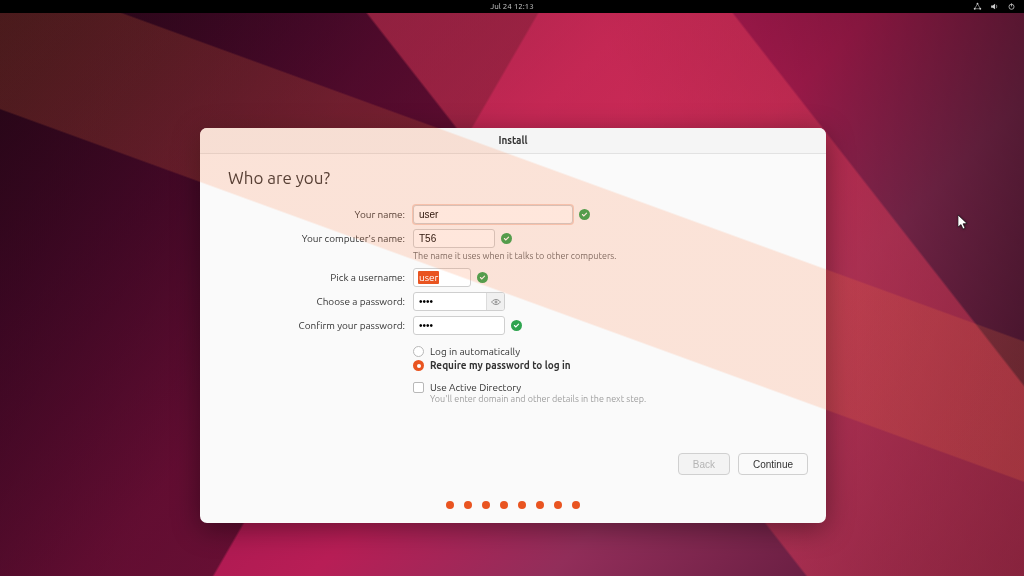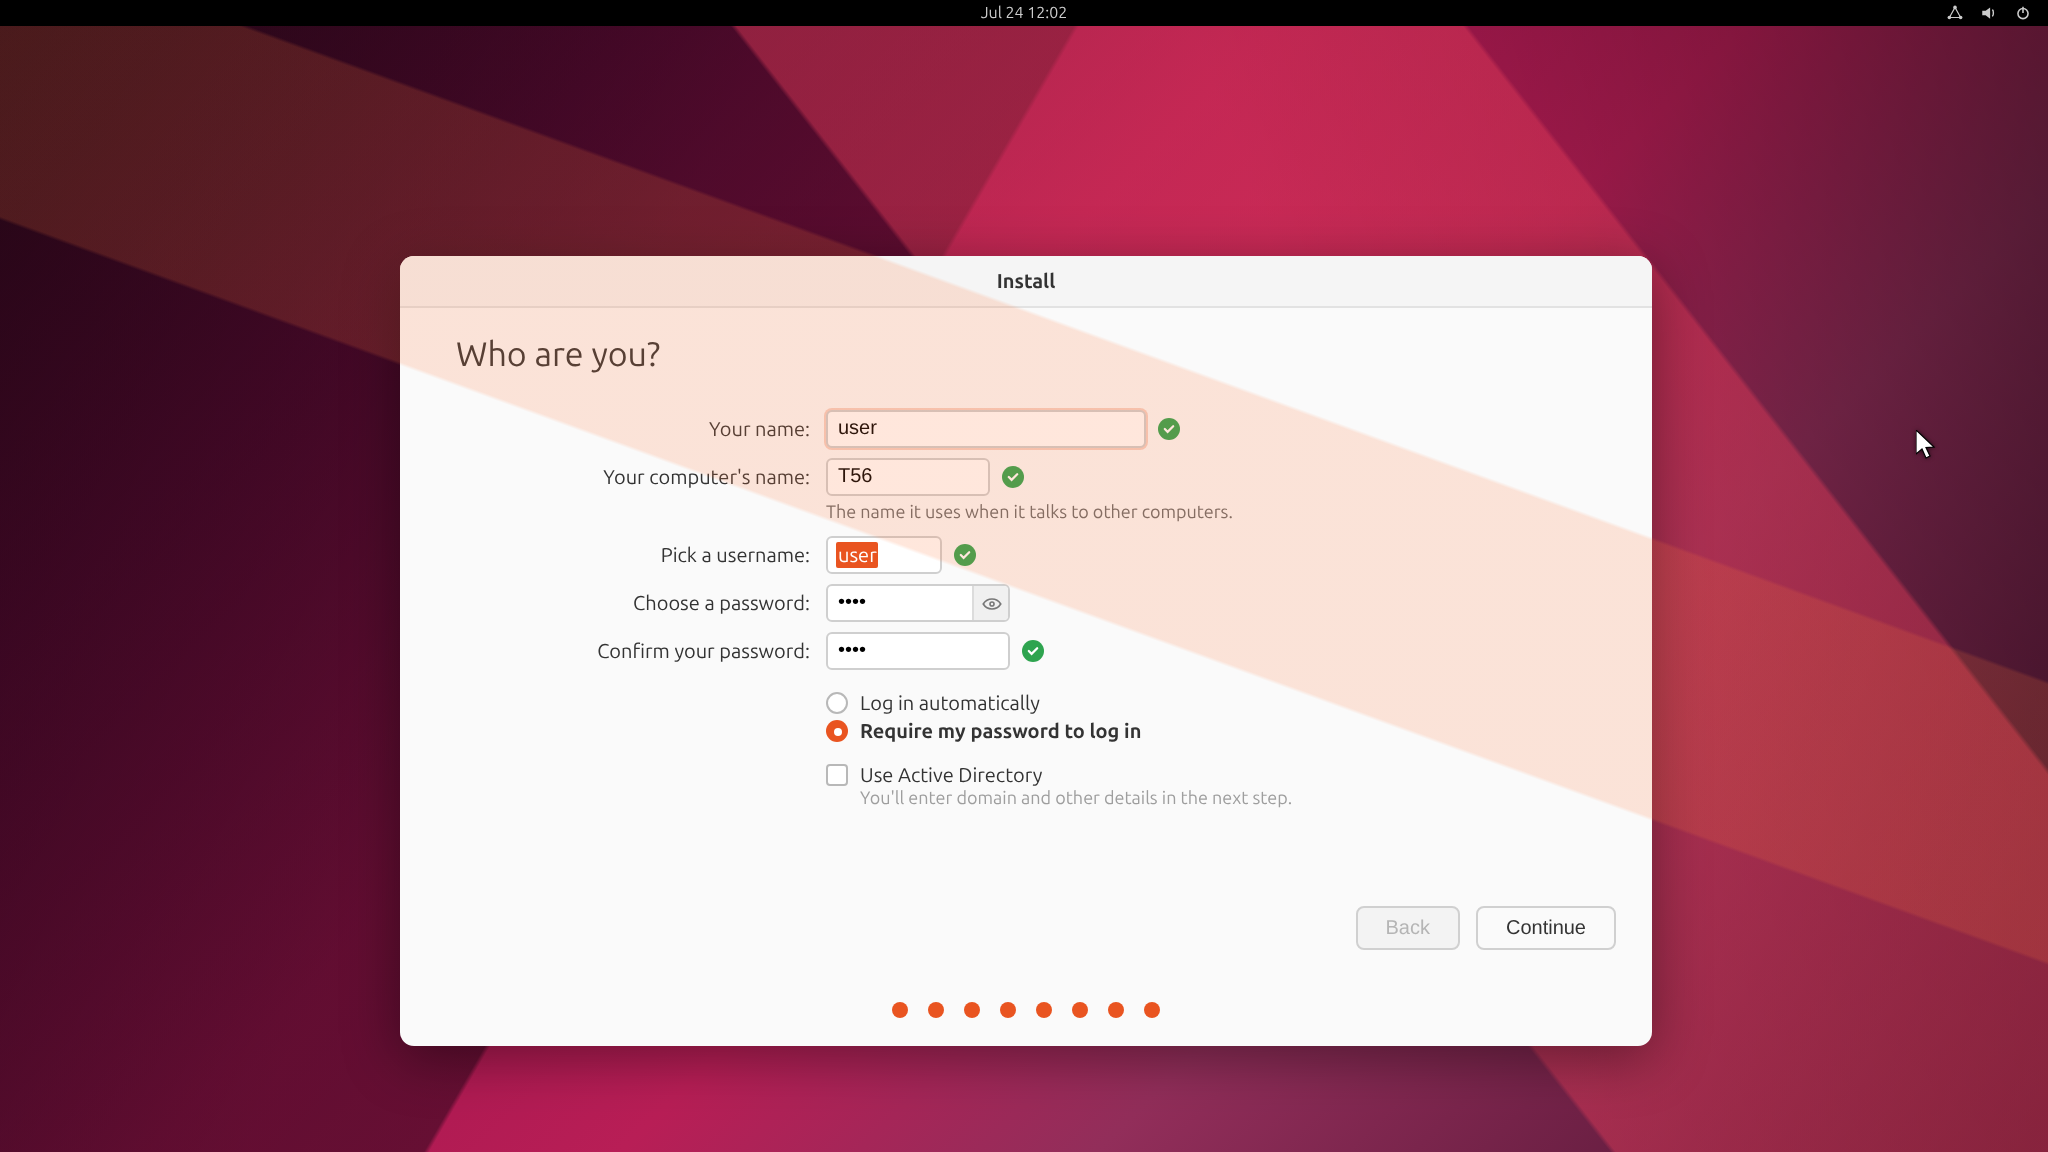--- a/index.html
+++ b/index.html
@@ -115,21 +115,21 @@
     .dot { width: 8px; height: 8px; border-radius: 50%; background: #e95420; }
 
     
     .cursor { position: absolute; left: 958px; top: 202px; z-index: 5; }
     .cursor svg { width: 12px; height: 16px; filter: drop-shadow(0 0 1px rgba(0,0,0,0.6)); }
   </style>
 </head>
 <body>
 
 <div class="top-panel">
-  <span>Jul 24  12:02</span>
+  <span>Jul 24  12:13</span>
   <div class="right">
     <span class="icon">
       <svg viewBox="0 0 16 16" fill="#ccc">
           <circle cx="8" cy="3" r="1.6"></circle>
           <circle cx="3" cy="12" r="1.6"></circle>
           <circle cx="13" cy="12" r="1.6"></circle>
           <path d="M8 3 L3 12 M8 3 L13 12 M3 12 L13 12" stroke="#ccc" stroke-width="1"></path>
         </svg>
     </span>
     <span class="icon">

